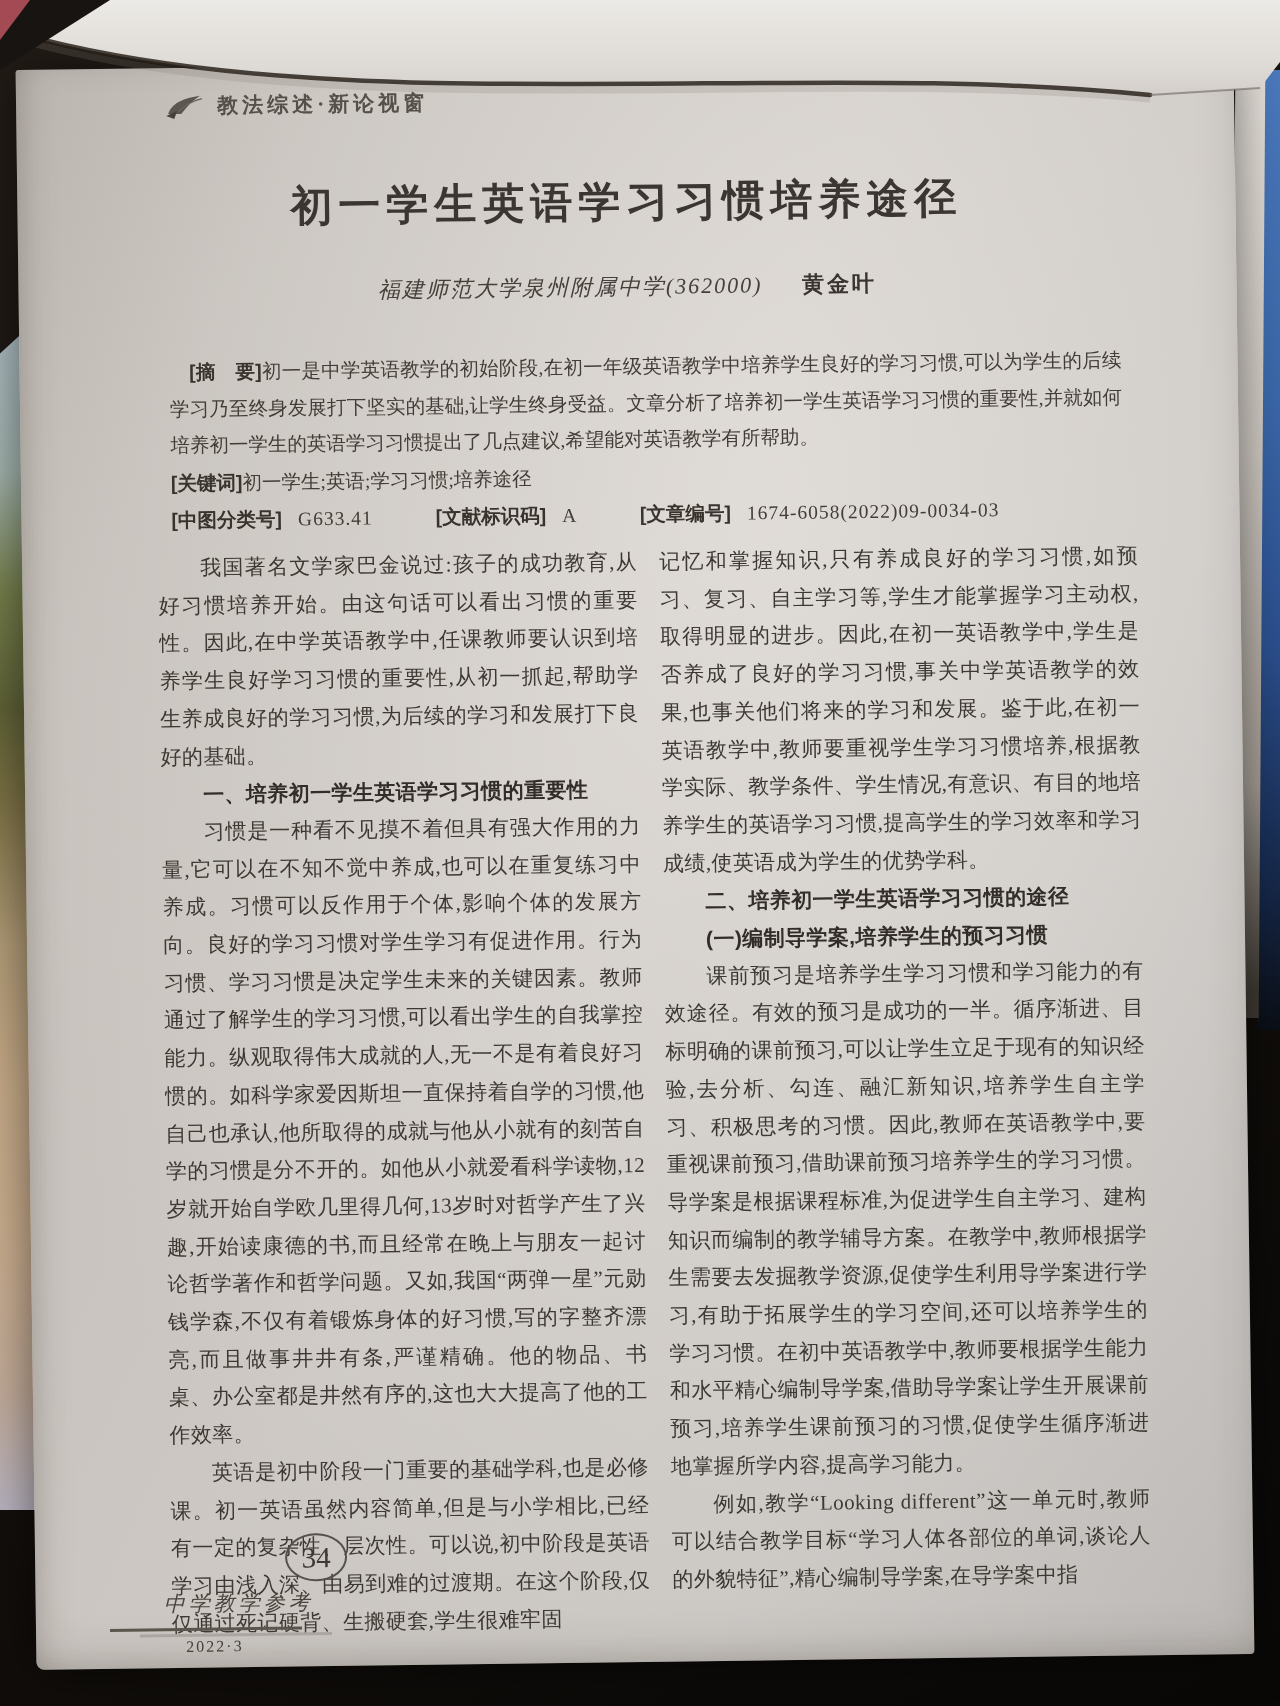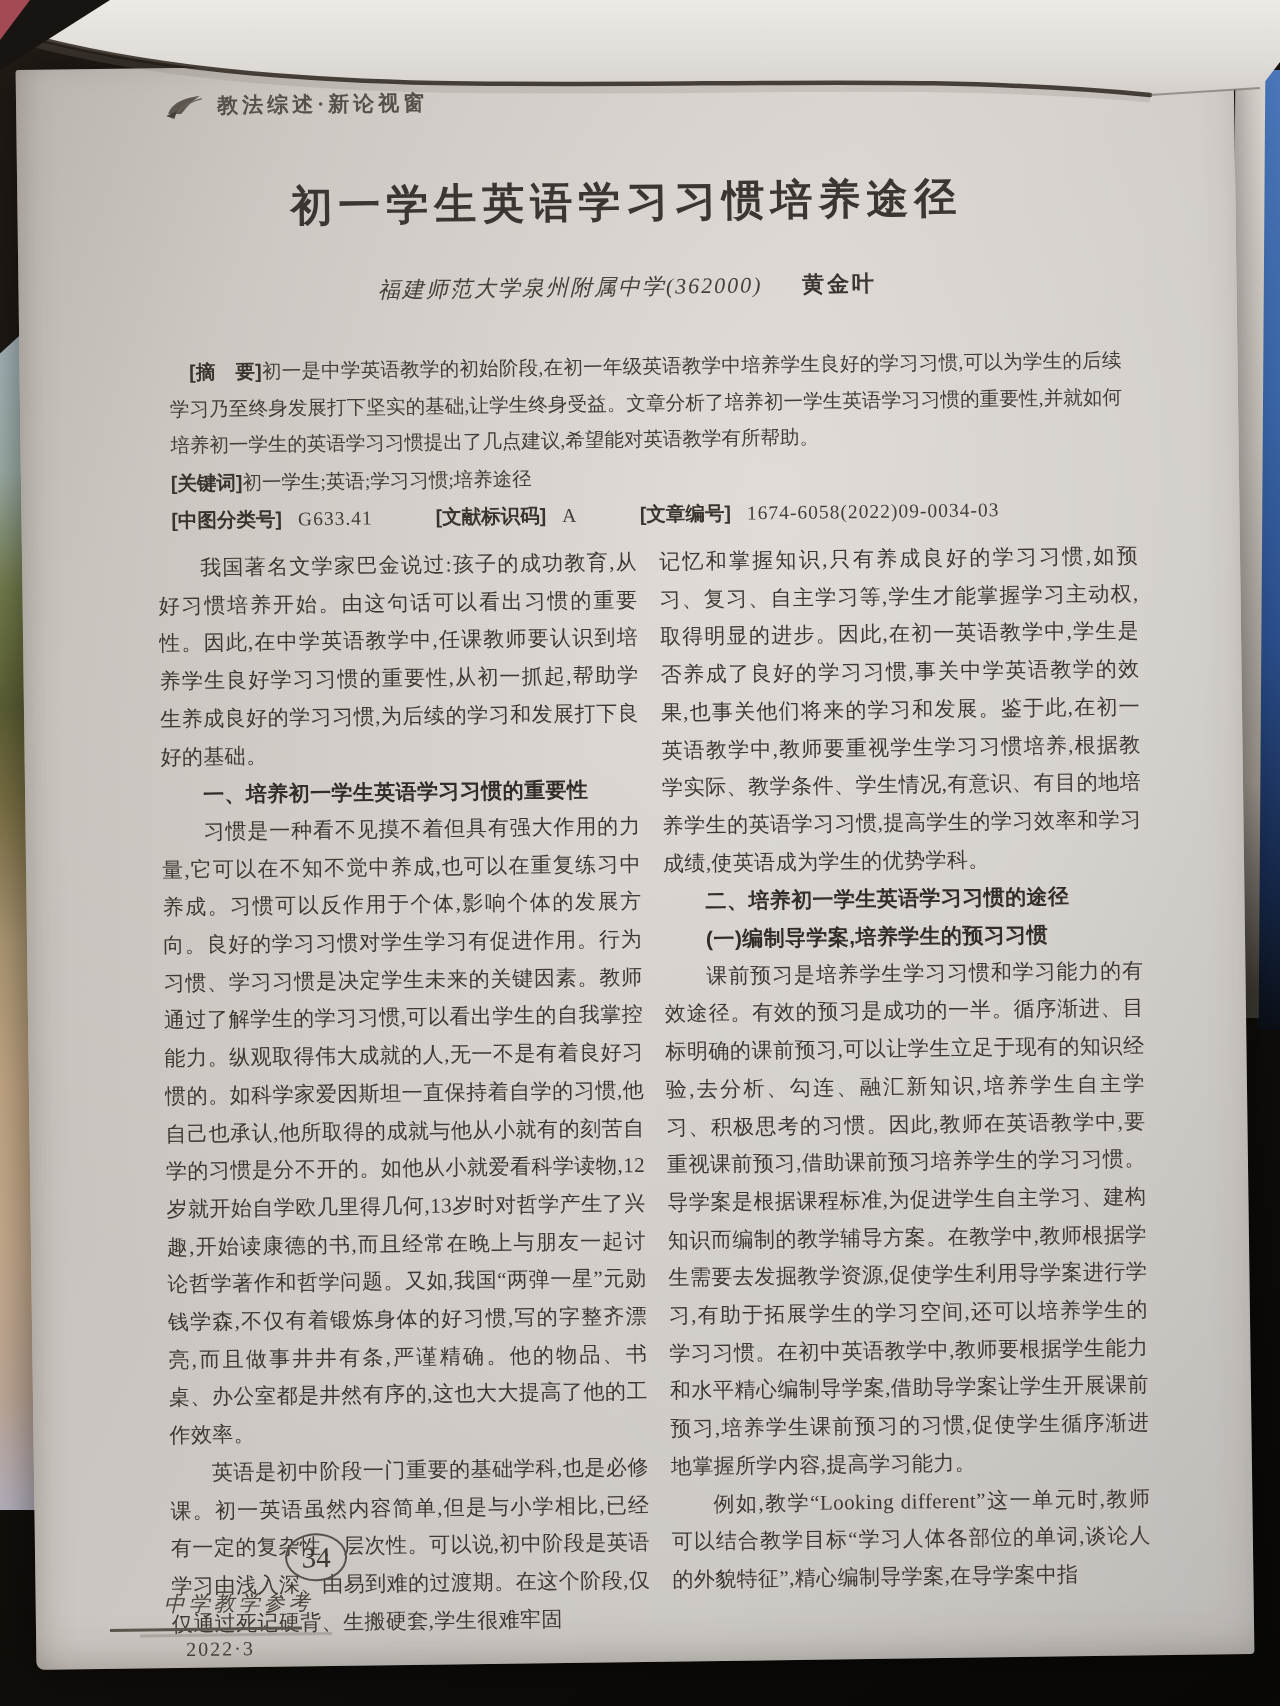--- a/index.html
+++ b/index.html
@@ -56,21 +56,21 @@
   .col{width:479px;font-size:21px;line-height:37.7px;letter-spacing:.4px;
     text-align:justify;color:#3d3832;}
   .para{margin:0;}
   .indent{text-indent:2em;}
   .h{font-family:"Liberation Sans","DejaVu Sans",sans-serif;font-weight:700;text-indent:2em;color:#322d28;}
   
   .f-journal{position:absolute;left:128px;top:1522px;font-size:21px;font-style:italic;
     color:#4a443d;letter-spacing:4px;}
   .f-line{position:absolute;left:74px;top:1560px;width:192px;height:3px;background:#5b554d;
     box-shadow:30px 6px 0 0 rgba(120,112,104,.35);}
-  .f-issue{position:absolute;left:150px;top:1570px;font-size:20px;color:#46403a;letter-spacing:2px;}
+  .f-issue{position:absolute;left:150px;top:1570px;font-size:16px;color:#46403a;letter-spacing:2px;}
   .f-page{position:absolute;left:250px;top:1467px;width:58px;height:44px;border:2px solid #55504a;
     border-radius:50%;display:flex;align-items:center;justify-content:center;
     font-size:29px;color:#3d3832;background:transparent;}
   
   .flip{position:absolute;top:0;left:0;}
   .corner-dark{position:absolute;top:0;left:0;width:110px;height:70px;
     background:#181411;clip-path:polygon(0 0,100% 0,0 100%);}
   .corner-red{position:absolute;top:0;left:0;width:30px;height:40px;
     background:#a34a55;clip-path:polygon(0 0,100% 0,0 100%);}
 </style>

